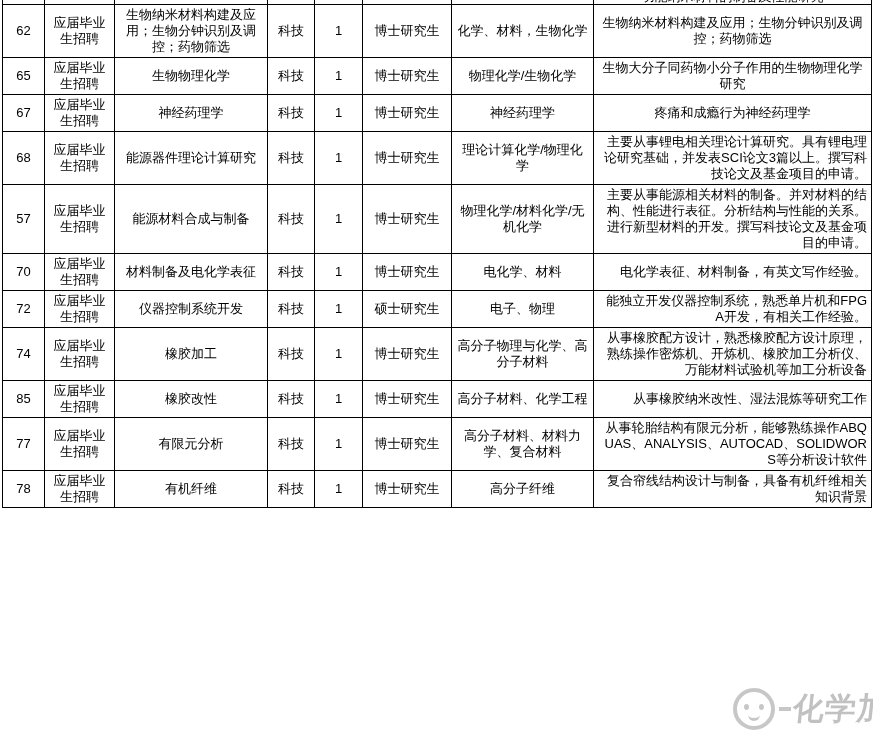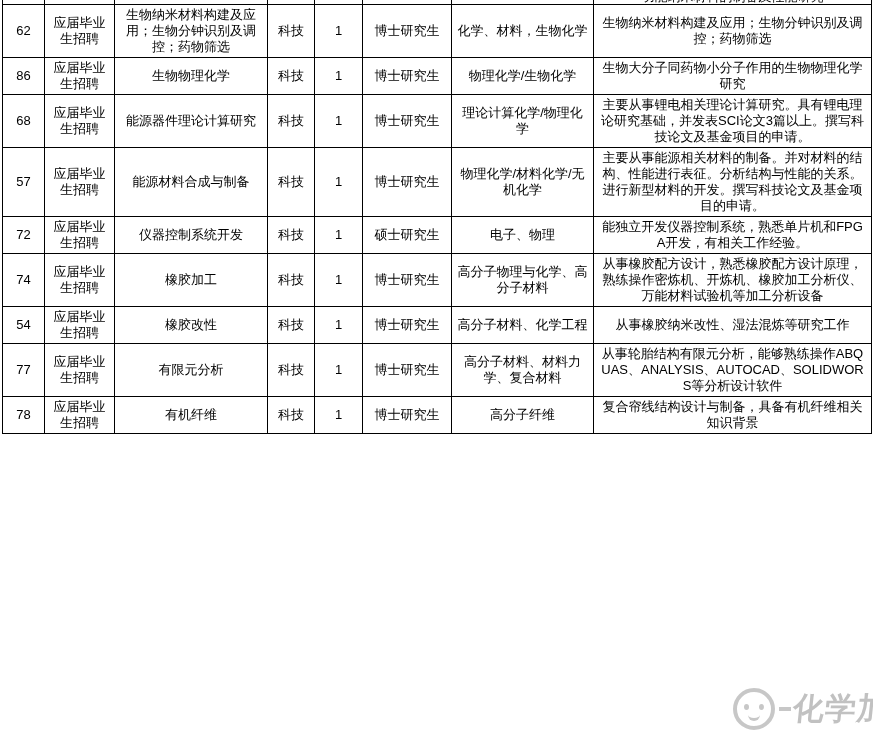--- a/index.html
+++ b/index.html
@@ -18,21 +18,21 @@
     padding: 2px 4px;
     height: 25px;
     text-align: center;
     vertical-align: middle;
     word-break: break-all;
     overflow: hidden;
   }
   td.pos { padding: 2px 7px; }
   td.major { padding: 2px 8px; }
   td.req { padding: 2px 6px; }
-  td.req.left { text-align: center; }
+  td.req.left { text-align: right; }
   
   tr.clipped td {
     border-top: 0;
     height: 4px;
     padding: 0;
     position: relative;
   }
   tr.clipped td .frag {
     display: block;
     height: 15px;
@@ -118,48 +118,68 @@
     <td>62</td>
     <td>应届毕业生招聘</td>
     <td class="pos">生物纳米材料构建及应用；生物分钟识别及调控；药物筛选</td>
     <td>科技</td>
     <td>1</td>
     <td>博士研究生</td>
     <td class="major">化学、材料，生物化学</td>
     <td class="req">生物纳米材料构建及应用；生物分钟识别及调控；药物筛选</td>
   </tr>
           <tr>
-    <td>86</td>
+    <td>65</td>
     <td>应届毕业生招聘</td>
     <td class="pos">生物物理化学</td>
     <td>科技</td>
     <td>1</td>
     <td>博士研究生</td>
     <td class="major">物理化学/生物化学</td>
     <td class="req">生物大分子同药物小分子作用的生物物理化学研究</td>
   </tr>
           <tr>
+    <td>67</td>
+    <td>应届毕业生招聘</td>
+    <td class="pos">神经药理学</td>
+    <td>科技</td>
+    <td>1</td>
+    <td>博士研究生</td>
+    <td class="major">神经药理学</td>
+    <td class="req">疼痛和成瘾行为神经药理学</td>
+  </tr>
+          <tr>
     <td>68</td>
     <td>应届毕业生招聘</td>
     <td class="pos">能源器件理论计算研究</td>
     <td>科技</td>
     <td>1</td>
     <td>博士研究生</td>
     <td class="major">理论计算化学/物理化学</td>
     <td class="req left">主要从事锂电相关理论计算研究。具有锂电理论研究基础，并发表SCI论文3篇以上。撰写科技论文及基金项目的申请。</td>
   </tr>
           <tr>
     <td>57</td>
     <td>应届毕业生招聘</td>
     <td class="pos">能源材料合成与制备</td>
     <td>科技</td>
     <td>1</td>
     <td>博士研究生</td>
     <td class="major">物理化学/材料化学/无机化学</td>
     <td class="req left">主要从事能源相关材料的制备。并对材料的结构、性能进行表征。分析结构与性能的关系。进行新型材料的开发。撰写科技论文及基金项目的申请。</td>
+  </tr>
+          <tr>
+    <td>70</td>
+    <td>应届毕业生招聘</td>
+    <td class="pos">材料制备及电化学表征</td>
+    <td>科技</td>
+    <td>1</td>
+    <td>博士研究生</td>
+    <td class="major">电化学、材料</td>
+    <td class="req left">电化学表征、材料制备，有英文写作经验。</td>
   </tr>
           <tr>
     <td>72</td>
     <td>应届毕业生招聘</td>
     <td class="pos">仪器控制系统开发</td>
     <td>科技</td>
     <td>1</td>
     <td>硕士研究生</td>
     <td class="major">电子、物理</td>
     <td class="req left">能独立开发仪器控制系统，熟悉单片机和FPGA开发，有相关工作经验。</td>
@@ -168,21 +188,21 @@
     <td>74</td>
     <td>应届毕业生招聘</td>
     <td class="pos">橡胶加工</td>
     <td>科技</td>
     <td>1</td>
     <td>博士研究生</td>
     <td class="major">高分子物理与化学、高分子材料</td>
     <td class="req left">从事橡胶配方设计，熟悉橡胶配方设计原理，熟练操作密炼机、开炼机、橡胶加工分析仪、万能材料试验机等加工分析设备</td>
   </tr>
           <tr>
-    <td>54</td>
+    <td>85</td>
     <td>应届毕业生招聘</td>
     <td class="pos">橡胶改性</td>
     <td>科技</td>
     <td>1</td>
     <td>博士研究生</td>
     <td class="major">高分子材料、化学工程</td>
     <td class="req left">从事橡胶纳米改性、湿法混炼等研究工作</td>
   </tr>
           <tr>
     <td>77</td>

